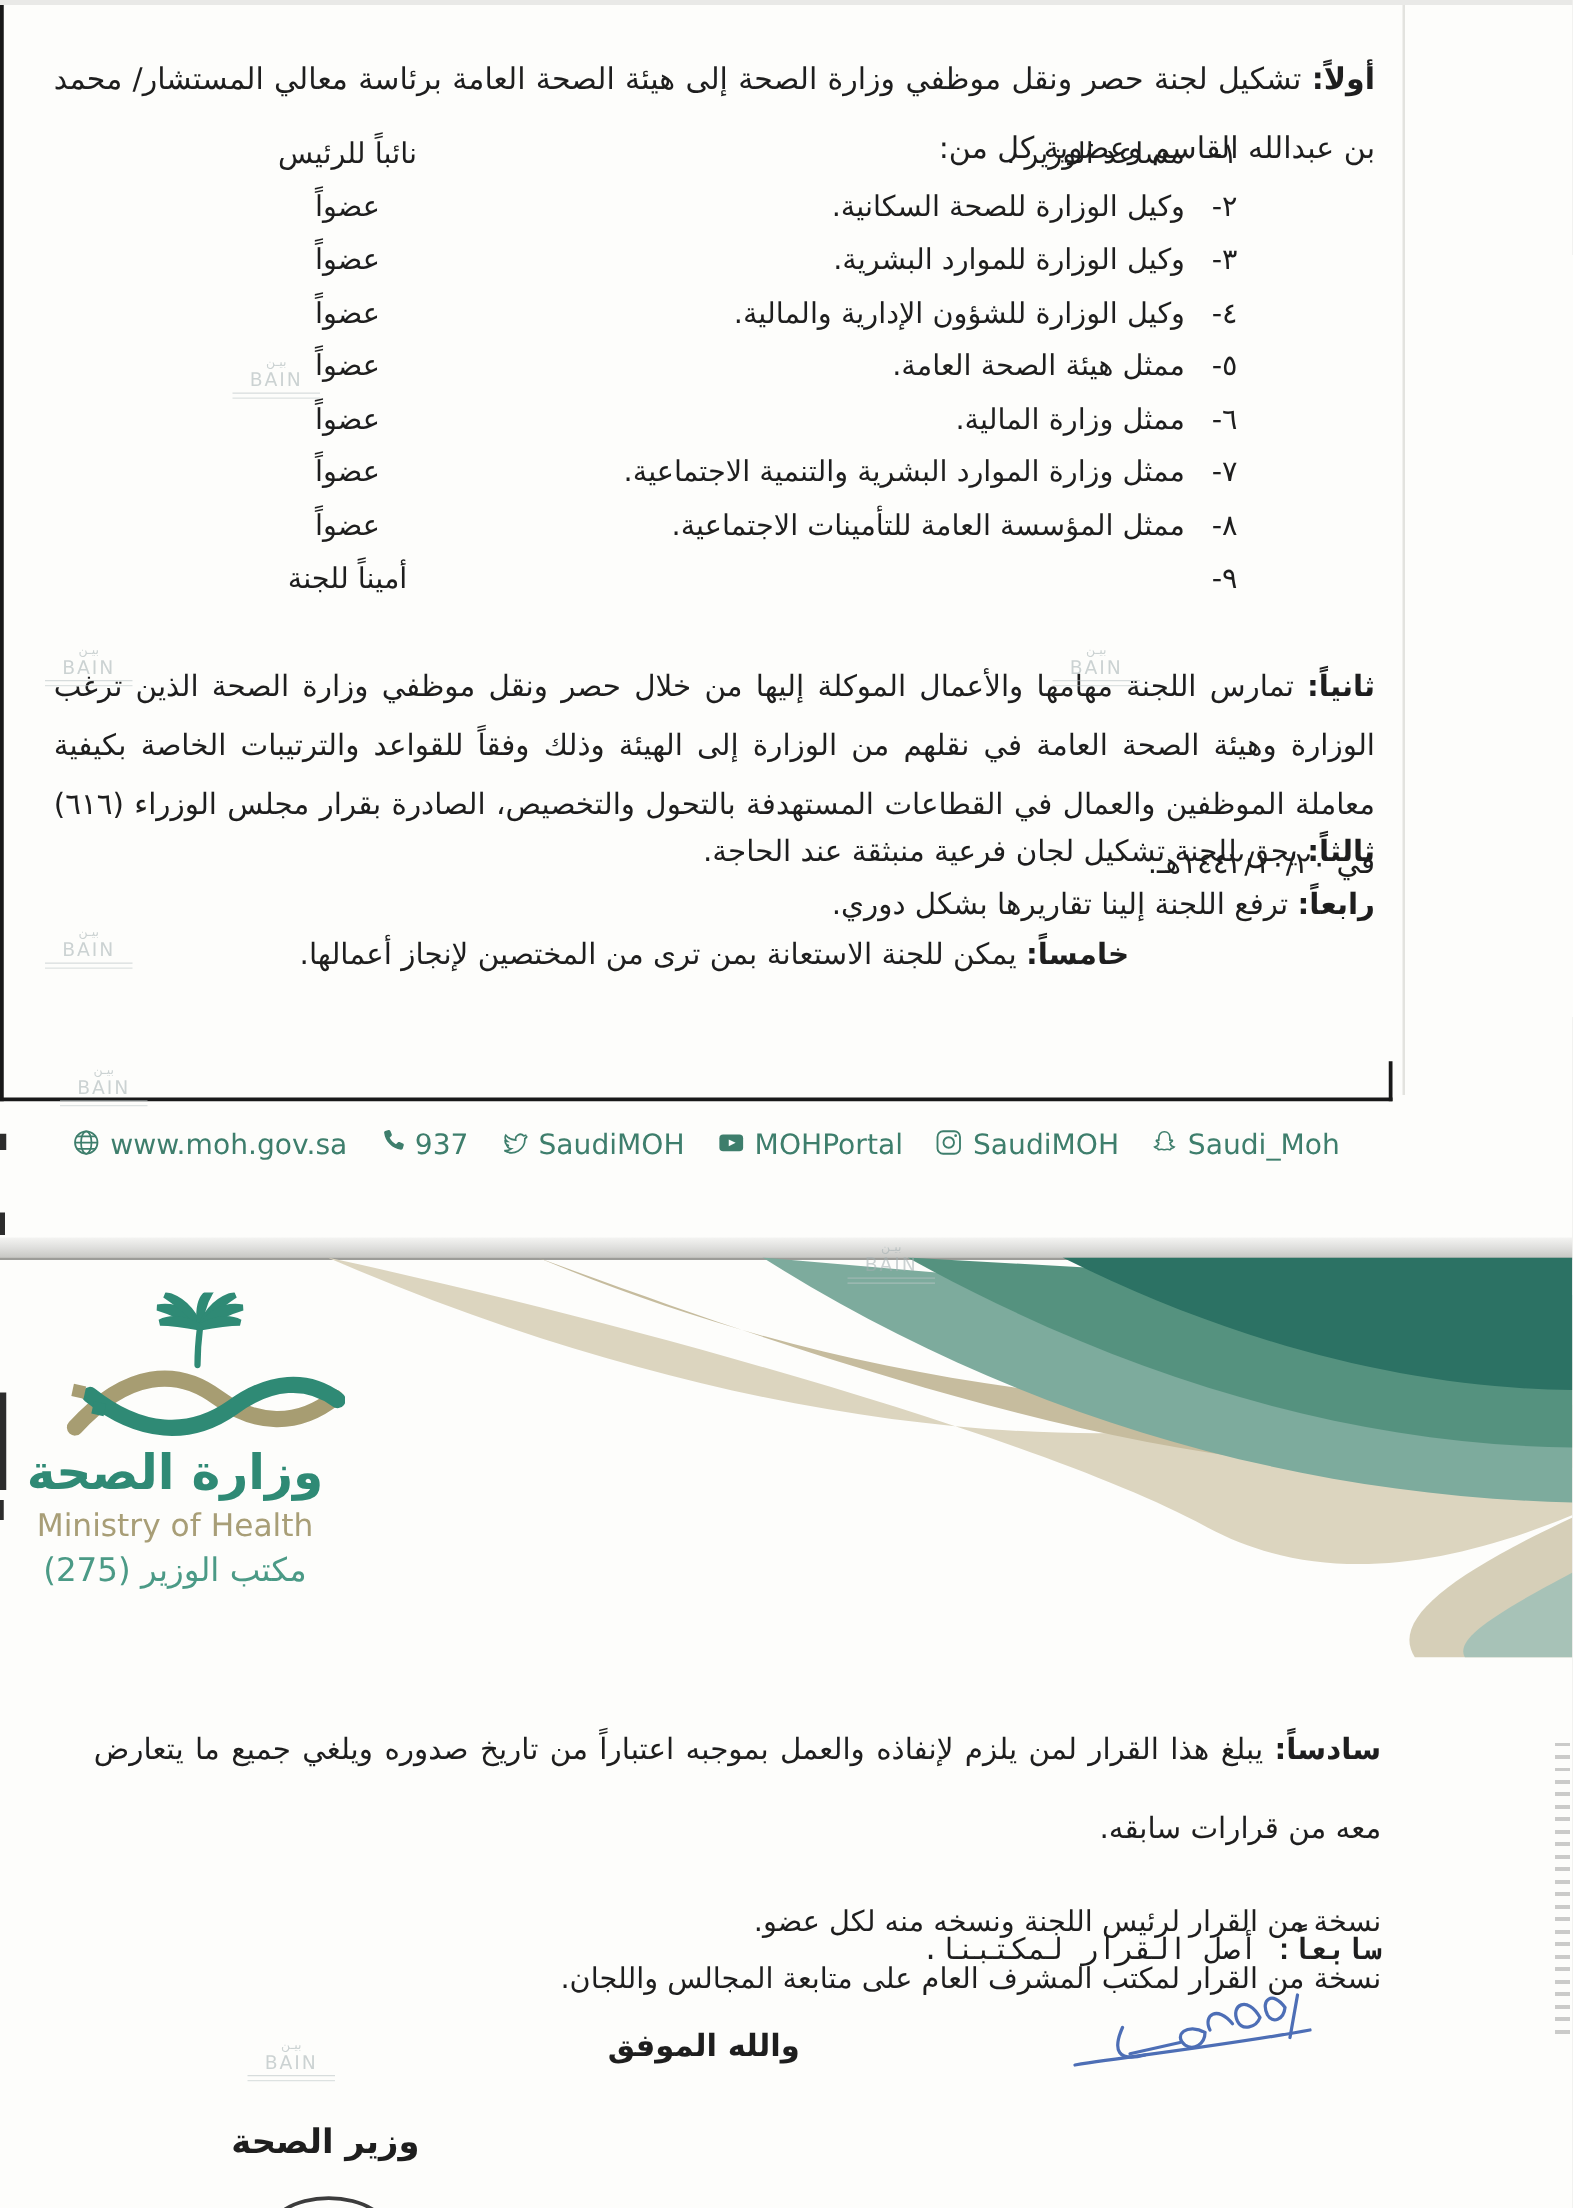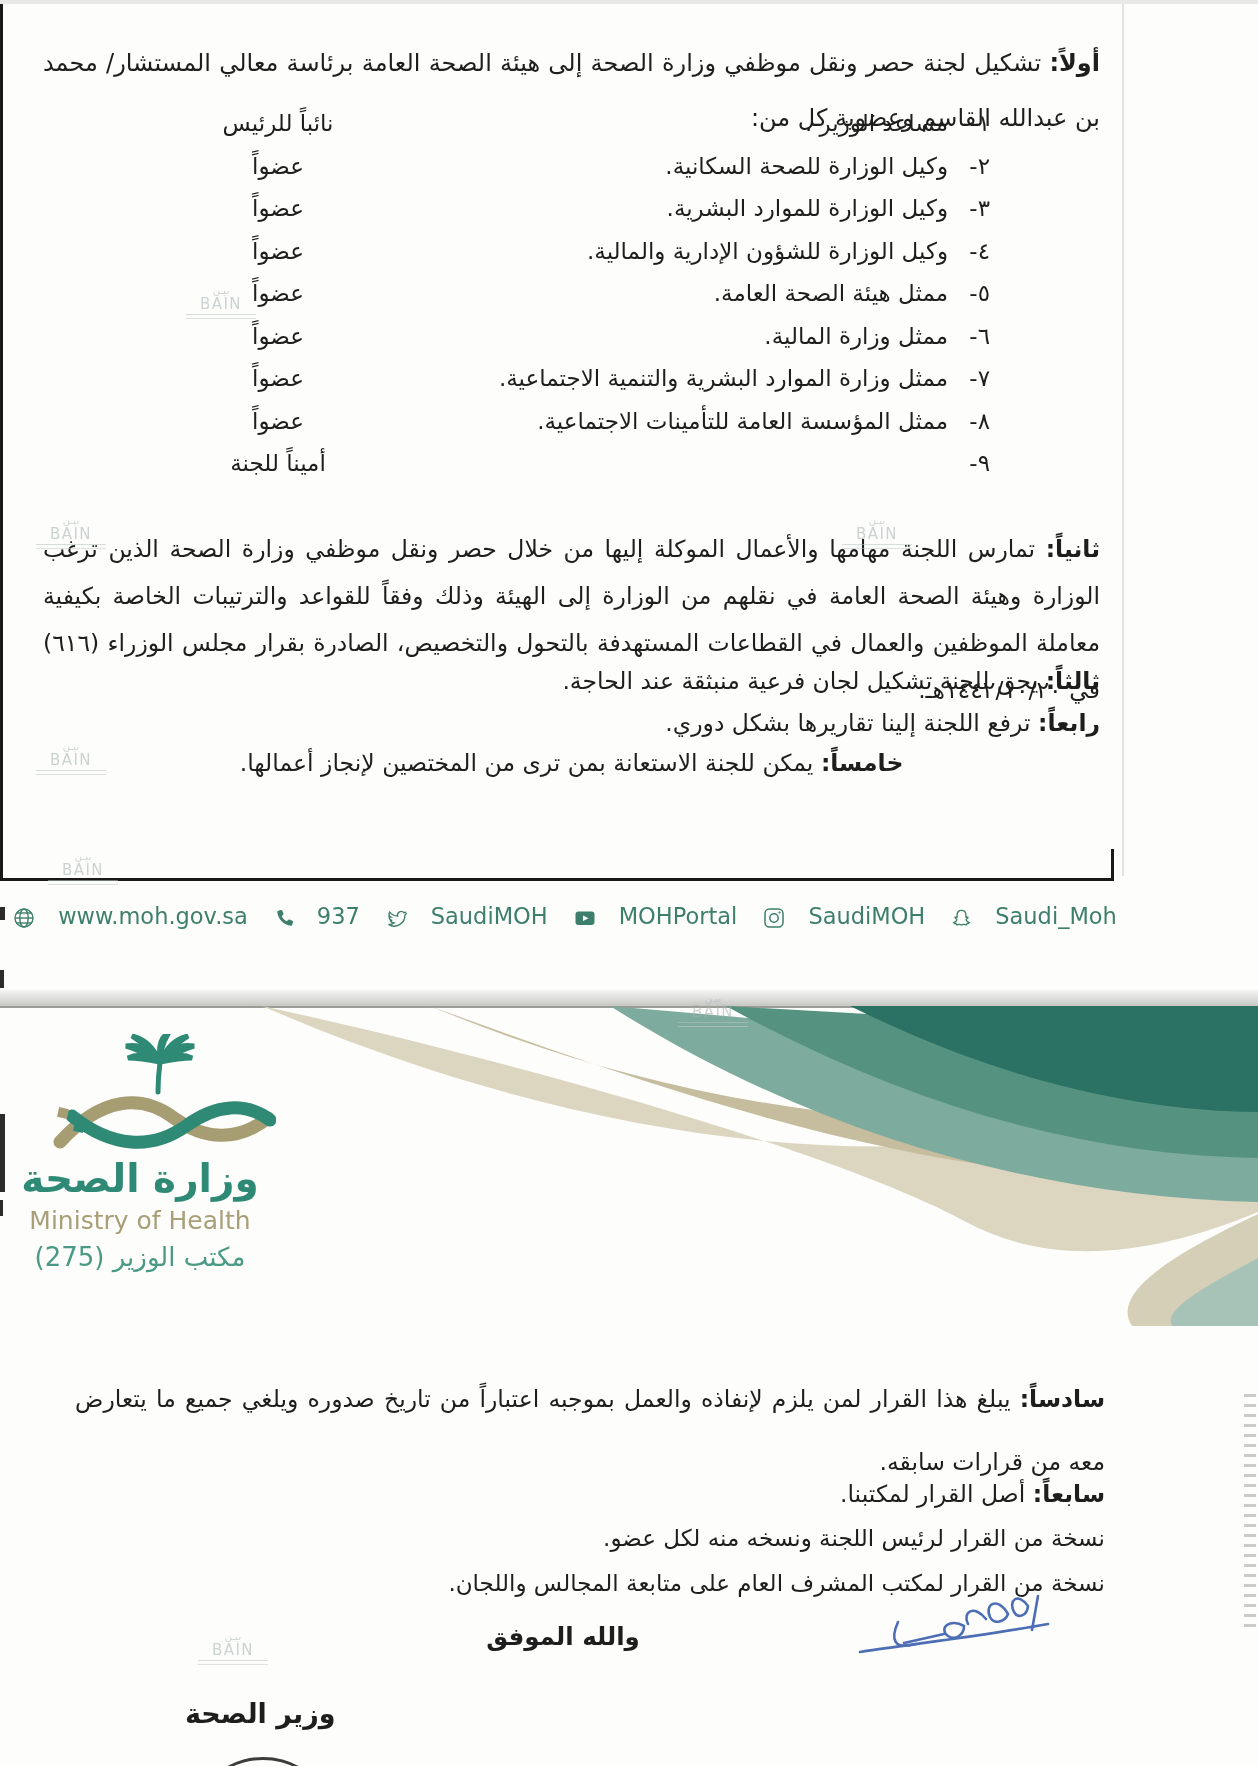--- a/index.html
+++ b/index.html
@@ -22,21 +22,21 @@
   .member-role{margin-right:auto;flex:0 0 auto;width:170px;text-align:center;}
   .clause-p{right:158px;width:1057px;font-size:23.5px;line-height:47px;text-align:justify;}
   #p1-second{top:498px;}
   #p1-third{top:630px;text-align:right;}
   #p1-fourth{top:672px;text-align:right;}
   #p1-fifth{top:712px;text-align:center;}
   
   #p1-footer{top:897px;left:140px;width:850px;display:flex;direction:ltr;
              justify-content:center;align-items:center;font-size:22.5px;
              color:#3e7e6c;white-space:nowrap;}
-  .f-item{display:flex;align-items:flex-end;gap:23px;}
+  .f-item{display:flex;align-items:flex-start;gap:8px;}
   .f-sep{width:1.5px;height:30px;background:#8fb3a7;margin:0 13px;transform:rotate(4deg);}
   .f-item svg{display:block;}
   
   .edge-v{left:0;top:0;width:3px;height:877px;background:#191919;}
   .edge-h{left:0;top:874px;width:1114px;height:3px;background:#191919;}
   .edge-tick{left:1111px;top:845px;width:3px;height:32px;background:#191919;}
   .edge-r{left:1122px;top:0;width:2px;height:872px;background:#e3e3df;}
   .smudge{background:#2c2c2c;}
   
   .wm{width:70px;text-align:center;color:#a4b0b2;opacity:.55;line-height:1.05;
@@ -50,21 +50,21 @@
     border-top:1px solid #eceb e8;border-bottom:2px solid #9c9c98;}
   
   #wave-svg{top:1002px;left:0;}
   #logo-svg{top:1030px;left:46px;}
   #logo-ar{top:1152px;left:20px;width:240px;text-align:center;font-size:39px;font-weight:bold;color:#2f8a75;}
   #logo-en{top:1202px;left:20px;width:240px;text-align:center;font-size:25px;color:#a89e77;}
   #logo-office{top:1238px;left:20px;width:240px;text-align:center;font-size:26px;color:#4b9a86;}
   
   .clause2{right:153px;width:1030px;font-size:23.5px;}
   #p2-sixth{top:1340px;line-height:63px;text-align:justify;}
-  #p2-seventh{top:1452px;}
+  #p2-seventh{top:1517px;font-family:Liberation Mono, monospace;}
   .copy-line{right:153px;width:1030px;font-size:23px;text-align:right;}
   #p2-copy1{top:1498px;}
   #p2-copy2{top:1543px;}
   #p2-closing{top:1618px;left:-66px;width:1258px;text-align:center;font-size:24.5px;font-weight:bold;}
   #p2-signatory{top:1694px;left:185px;font-size:27px;font-weight:bold;}
   #sig-svg{top:1582px;left:852px;}
   #stamp-arc{top:1753px;left:212px;width:96px;height:58px;
              border:3.5px solid #3c3c3c;border-radius:50%;}
   #p2-noise{left:1244px;top:1390px;width:12px;height:235px;opacity:.3;
     background:repeating-linear-gradient(180deg,#555 0 3px,transparent 3px 10px);}

